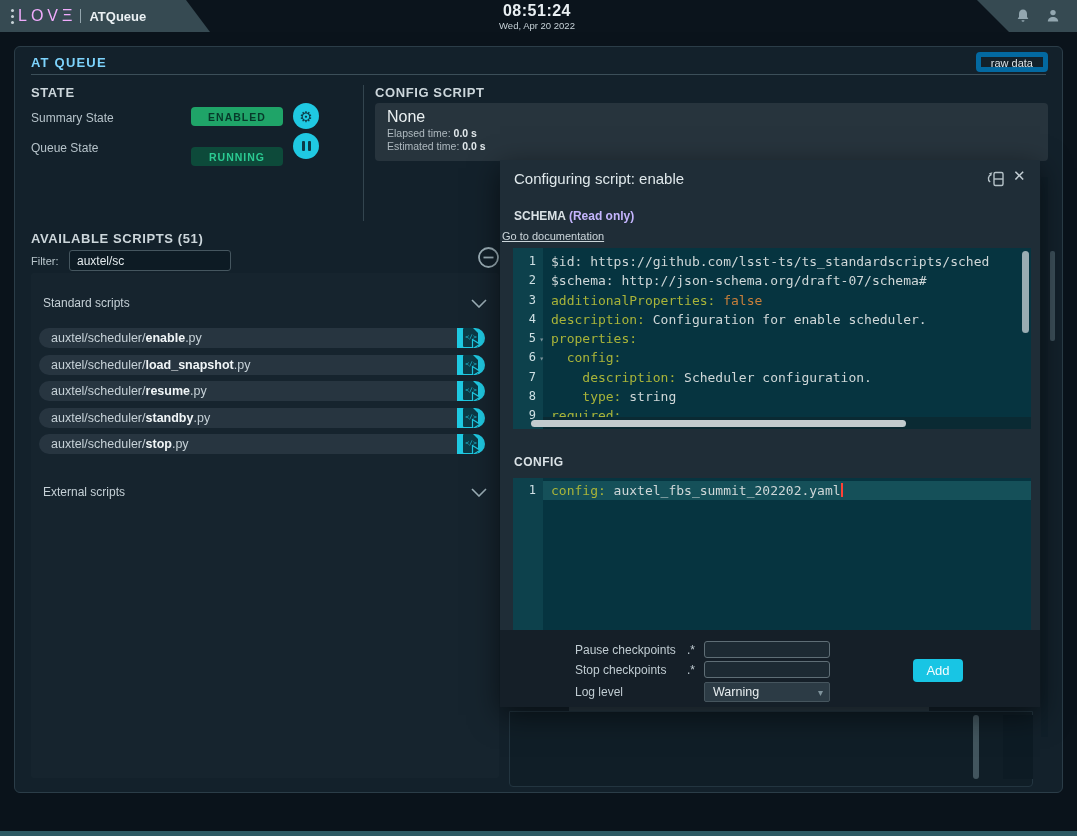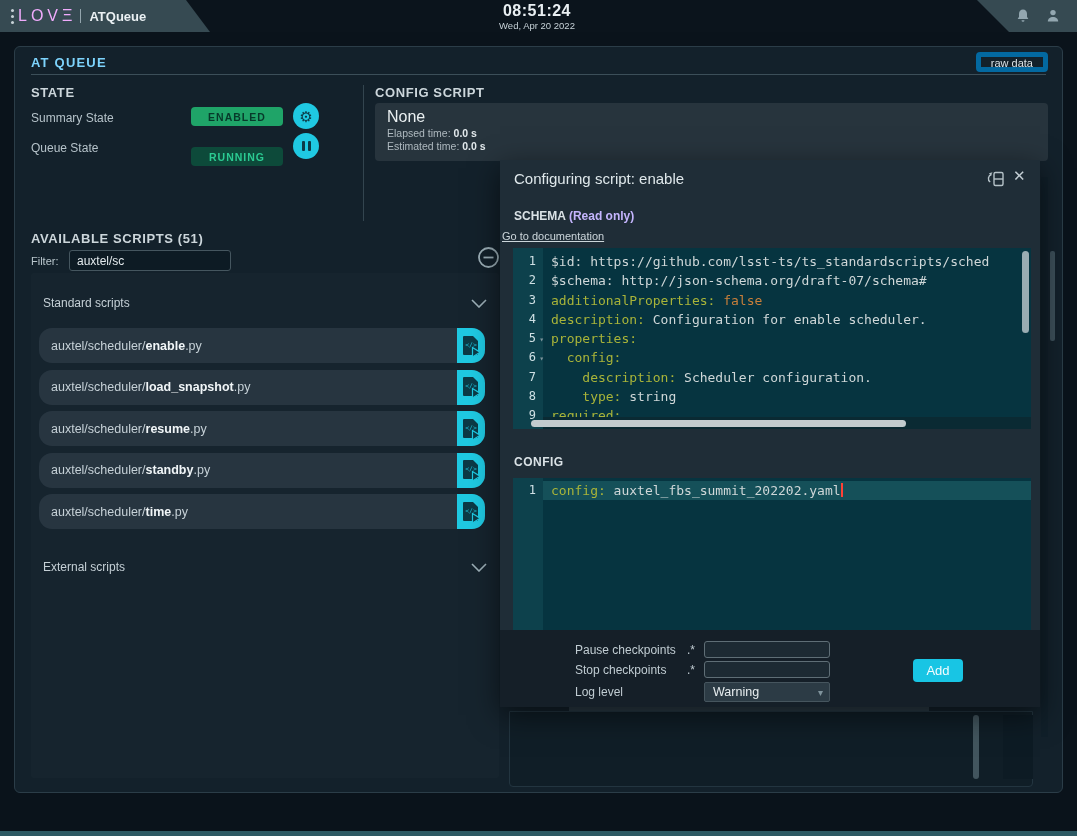--- a/index.html
+++ b/index.html
@@ -66,21 +66,21 @@
     font-size:12px; padding:0 7px; font-family:"Liberation Sans",sans-serif; }
   .collapse-icon { position:absolute; left:462px; top:199px; cursor:pointer; }
   .scripts-box { position:absolute; left:16px; top:226px; width:468px; height:505px;
     background:#16242e; border-radius:2px; }
   .group-row { display:flex; align-items:center; justify-content:space-between;
     padding:0 12px 0 12px; height:24px; cursor:pointer;gap:12px; }
   .group-row.first { margin-top:18px; }
   .group-row.ext { margin-top:26px; }
   .group-label { font-size:12px; color:#c5d0d6; }
   .scripts-list { margin:13px 0 0 0; padding:0 14px 0 8px; }
-  .script-row { display:flex; align-items:center; height:35px; margin:0 0 6.5px 0;
+  .script-row { display:flex; align-items:center; height:20px; margin:0 0 6.5px 0;
     background:#273540; border-radius:13px; overflow:hidden; cursor:pointer; }
   .script-text { padding-left:12px; font-size:12.5px; color:#c6d1d7; }
   .script-text b { color:#f0f5f7; }
   .launch-btn { margin-left:auto; width:28px; height:35px; background:#1fc9e2; border:none;
     display:flex; align-items:center; justify-content:center; cursor:pointer; border-radius:0 3px 3px 0; }
 
   
   .under-tab { position:absolute; left:554px; top:652px; width:360px; height:14px;
     background:#2a3a44; border-radius:3px 3px 0 0; }
   .under-panel { position:absolute; left:494px; top:664px; width:524px; height:76px;
@@ -257,21 +257,21 @@
             <span class="script-text"><span>auxtel/scheduler/</span><b>standby</b><span>.py</span></span>
             <button class="launch-btn">
               <svg width="20" height="22" viewBox="0 0 20 22">
                 <path d="M3 1 h9 l5 5 v13 a1 1 0 0 1 -1 1 h-13 a1 1 0 0 1 -1 -1 v-17 a1 1 0 0 1 1 -1 z" fill="#0c3a46"></path>
                 <text x="4.2" y="11.5" font-size="6.5" fill="#1fc9e2" font-family="DejaVu Sans Mono, monospace">&lt;/&gt;</text>
                 <path d="M11.5 12.5 l7.5 4.7 -7.5 4.7 z" fill="#0c3a46" stroke="#1fc9e2" stroke-width="1.2"></path>
               </svg>
             </button>
           </div>
           <div class="script-row">
-            <span class="script-text"><span>auxtel/scheduler/</span><b>time</b><span>.py</span></span>
+            <span class="script-text"><span>auxtel/scheduler/</span><b>stop</b><span>.py</span></span>
             <button class="launch-btn">
               <svg width="20" height="22" viewBox="0 0 20 22">
                 <path d="M3 1 h9 l5 5 v13 a1 1 0 0 1 -1 1 h-13 a1 1 0 0 1 -1 -1 v-17 a1 1 0 0 1 1 -1 z" fill="#0c3a46"></path>
                 <text x="4.2" y="11.5" font-size="6.5" fill="#1fc9e2" font-family="DejaVu Sans Mono, monospace">&lt;/&gt;</text>
                 <path d="M11.5 12.5 l7.5 4.7 -7.5 4.7 z" fill="#0c3a46" stroke="#1fc9e2" stroke-width="1.2"></path>
               </svg>
             </button>
           </div>
         </div>
       <div class="group-row ext">

